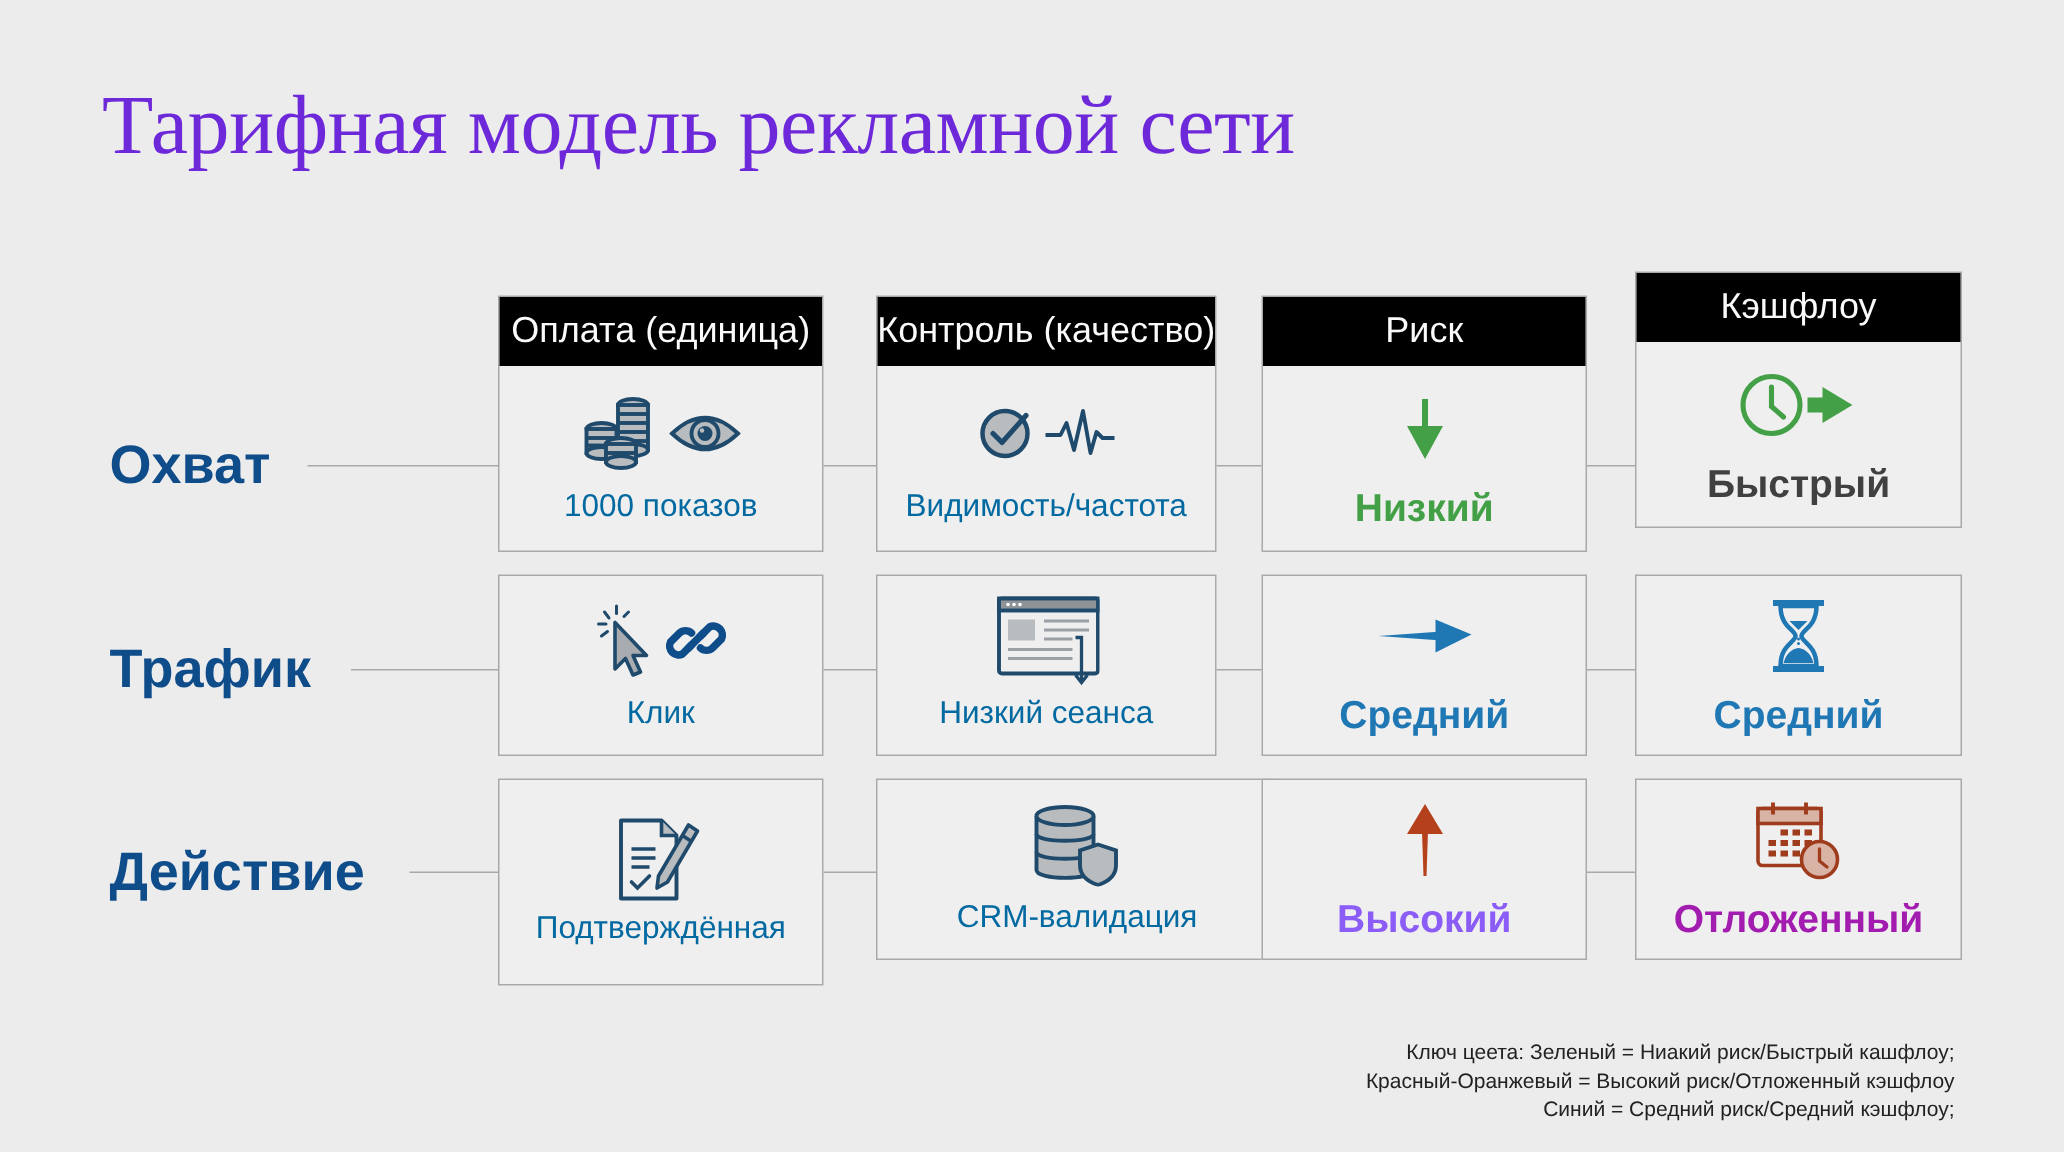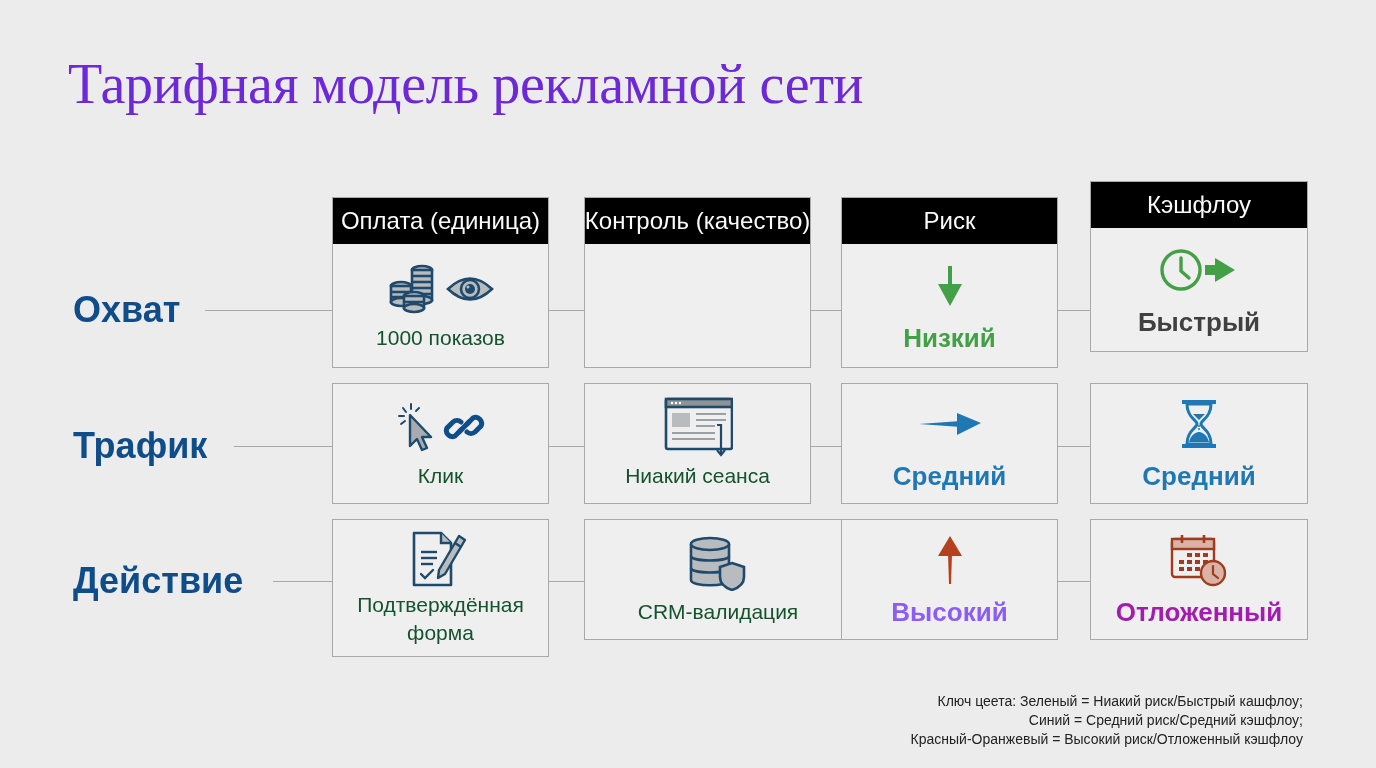--- a/index.html
+++ b/index.html
@@ -36,21 +36,21 @@
     font-size: 24px; display: flex; align-items: center; justify-content: center;
     white-space: nowrap;
   }
   .cell .body {
     flex: 1; width: 100%;
     display: flex; flex-direction: column; align-items: center; justify-content: center;
   }
   .icon-wrap { height: 58px; display: flex; align-items: center; justify-content: center; gap: 6px; }
   .icon-wrap svg { display: block; }
   .label {
-    font-size: 21px; color: #14532d; text-align: center; line-height: 28px; margin-top: 6px;
+    font-size: 21px; color: #0369a1; text-align: center; line-height: 28px; margin-top: 6px;
   }
   .level {
     font-size: 26px; font-weight: 700; text-align: center; margin-top: 8px; white-space: nowrap;
   }
   .legend {
     position: absolute; right: 73px; top: 692px;
     text-align: right; font-size: 14px; line-height: 19px; color: #222;
   }
   .legend div { white-space: nowrap; }
 </style>
@@ -97,20 +97,32 @@
         <circle cx="24" cy="15" r="5" fill="#1f4a6b"></circle>
         <circle cx="22" cy="13" r="1.5" fill="#b9bcbf"></circle>
       </svg>
     </div>
     <div class="label">1000 показов</div>
   </div>
 </div>
 
 <div class="cell" style="left:584px; top:197px; width:227px; height:171px;">
   <div class="head">Контроль (качество)</div>
+  <div class="body">
+    <div class="icon-wrap">
+      <svg width="38" height="38" viewBox="0 0 38 38">
+        <circle cx="19" cy="19" r="15" fill="#b9bcbf" stroke="#1f4a6b" stroke-width="3"></circle>
+        <path d="M11 19 L17 25 L33 7" fill="none" stroke="#1f4a6b" stroke-width="3.4" stroke-linecap="round" stroke-linejoin="round"></path>
+      </svg>
+      <svg width="50" height="38" viewBox="0 0 50 38">
+        <path d="M2 20 L12 20 L16 12 L21 30 L27 4 L32 32 L36 18 L40 22 L48 22" fill="none" stroke="#1f4a6b" stroke-width="2.6" stroke-linejoin="round"></path>
+      </svg>
+    </div>
+    <div class="label">Видимость/частота</div>
+  </div>
 </div>
 
 <div class="cell" style="left:841px; top:197px; width:217px; height:171px;">
   <div class="head">Риск</div>
   <div class="body">
     <div class="icon-wrap">
       <svg width="30" height="44" viewBox="0 0 30 44">
         <rect x="13" y="2" width="4" height="24" fill="#43a047"></rect>
         <polygon points="3,20 27,20 15,42" fill="#43a047"></polygon>
       </svg>
@@ -173,21 +185,21 @@
             <line x1="33" y1="18" x2="63" y2="18"></line>
             <line x1="33" y1="24" x2="63" y2="24"></line>
             <line x1="33" y1="30" x2="52" y2="30"></line>
             <line x1="9" y1="37" x2="52" y2="37"></line>
             <line x1="9" y1="43" x2="52" y2="43"></line>
           </g>
         <path d="M54 29 L58 29 L58 58" fill="none" stroke="#1f4a6b" stroke-width="2.2"></path>
         <path d="M54 54 L58 59 L62 54" fill="none" stroke="#1f4a6b" stroke-width="2.2"></path>
       </svg>
     </div>
-    <div class="label">Ниакий сеанса</div>
+    <div class="label">Низкий сеанса</div>
   </div>
 </div>
 
 <div class="cell" style="left:841px; top:383px; width:217px; height:121px;">
   <div class="body">
     <div class="icon-wrap">
       <svg width="66" height="30" viewBox="0 0 66 30">
         <polygon points="2,15 44,12 44,18" fill="#1f78b4"></polygon>
         <polygon points="40,4 64,14 40,26" fill="#1f78b4"></polygon>
       </svg>
@@ -224,21 +236,20 @@
             <line x1="10" y1="28" x2="26" y2="28"></line>
             <line x1="10" y1="34" x2="22" y2="34"></line>
           </g>
         <path d="M10 44 L14 48 L22 40" fill="none" stroke="#1f4a6b" stroke-width="2.4" stroke-linecap="round"></path>
         <path d="M48 6 L54 10 L34 44 L27 48 L28 40 Z" fill="#b9bcbf" stroke="#1f4a6b" stroke-width="2.4" stroke-linejoin="round"></path>
         <line x1="44" y1="13" x2="50" y2="17" stroke="#1f4a6b" stroke-width="2.4"></line>
       </svg>
     </div>
     <div class="label" style="margin-top:2px;">
       <div>Подтверждённая</div>
-      <div>форма</div>
     </div>
   </div>
 </div>
 
 <div class="cell" style="left:584px; top:519px; width:268px; height:121px;">
   <div class="body">
     <div class="icon-wrap">
       <svg width="60" height="56" viewBox="0 0 60 56">
         <g fill="#b9bcbf" stroke="#1f4a6b" stroke-width="2.6">
           <path d="M3 9 L3 45 C3 52 41 52 41 45 L41 9"></path>
@@ -288,15 +299,15 @@
         <circle cx="44" cy="40" r="12" fill="#d9b3a6" stroke="#a03c1e" stroke-width="2.4"></circle>
         <path d="M44 33 L44 41 L49 45" fill="none" stroke="#a03c1e" stroke-width="2.2" stroke-linecap="round"></path>
       </svg>
     </div>
     <div class="level" style="color:#a21caf;">Отложенный</div>
   </div>
 </div>
 
 <div class="legend">
   <div>Ключ цеета: Зеленый = Ниакий риск/Быстрый кашфлоу;</div>
+  <div>Красный-Оранжевый = Высокий риск/Отложенный кэшфлоу</div>
   <div>Синий = Средний риск/Средний кэшфлоу;</div>
-  <div>Красный-Оранжевый = Высокий риск/Отложенный кэшфлоу</div>
 </div>
 
 </body></html>

